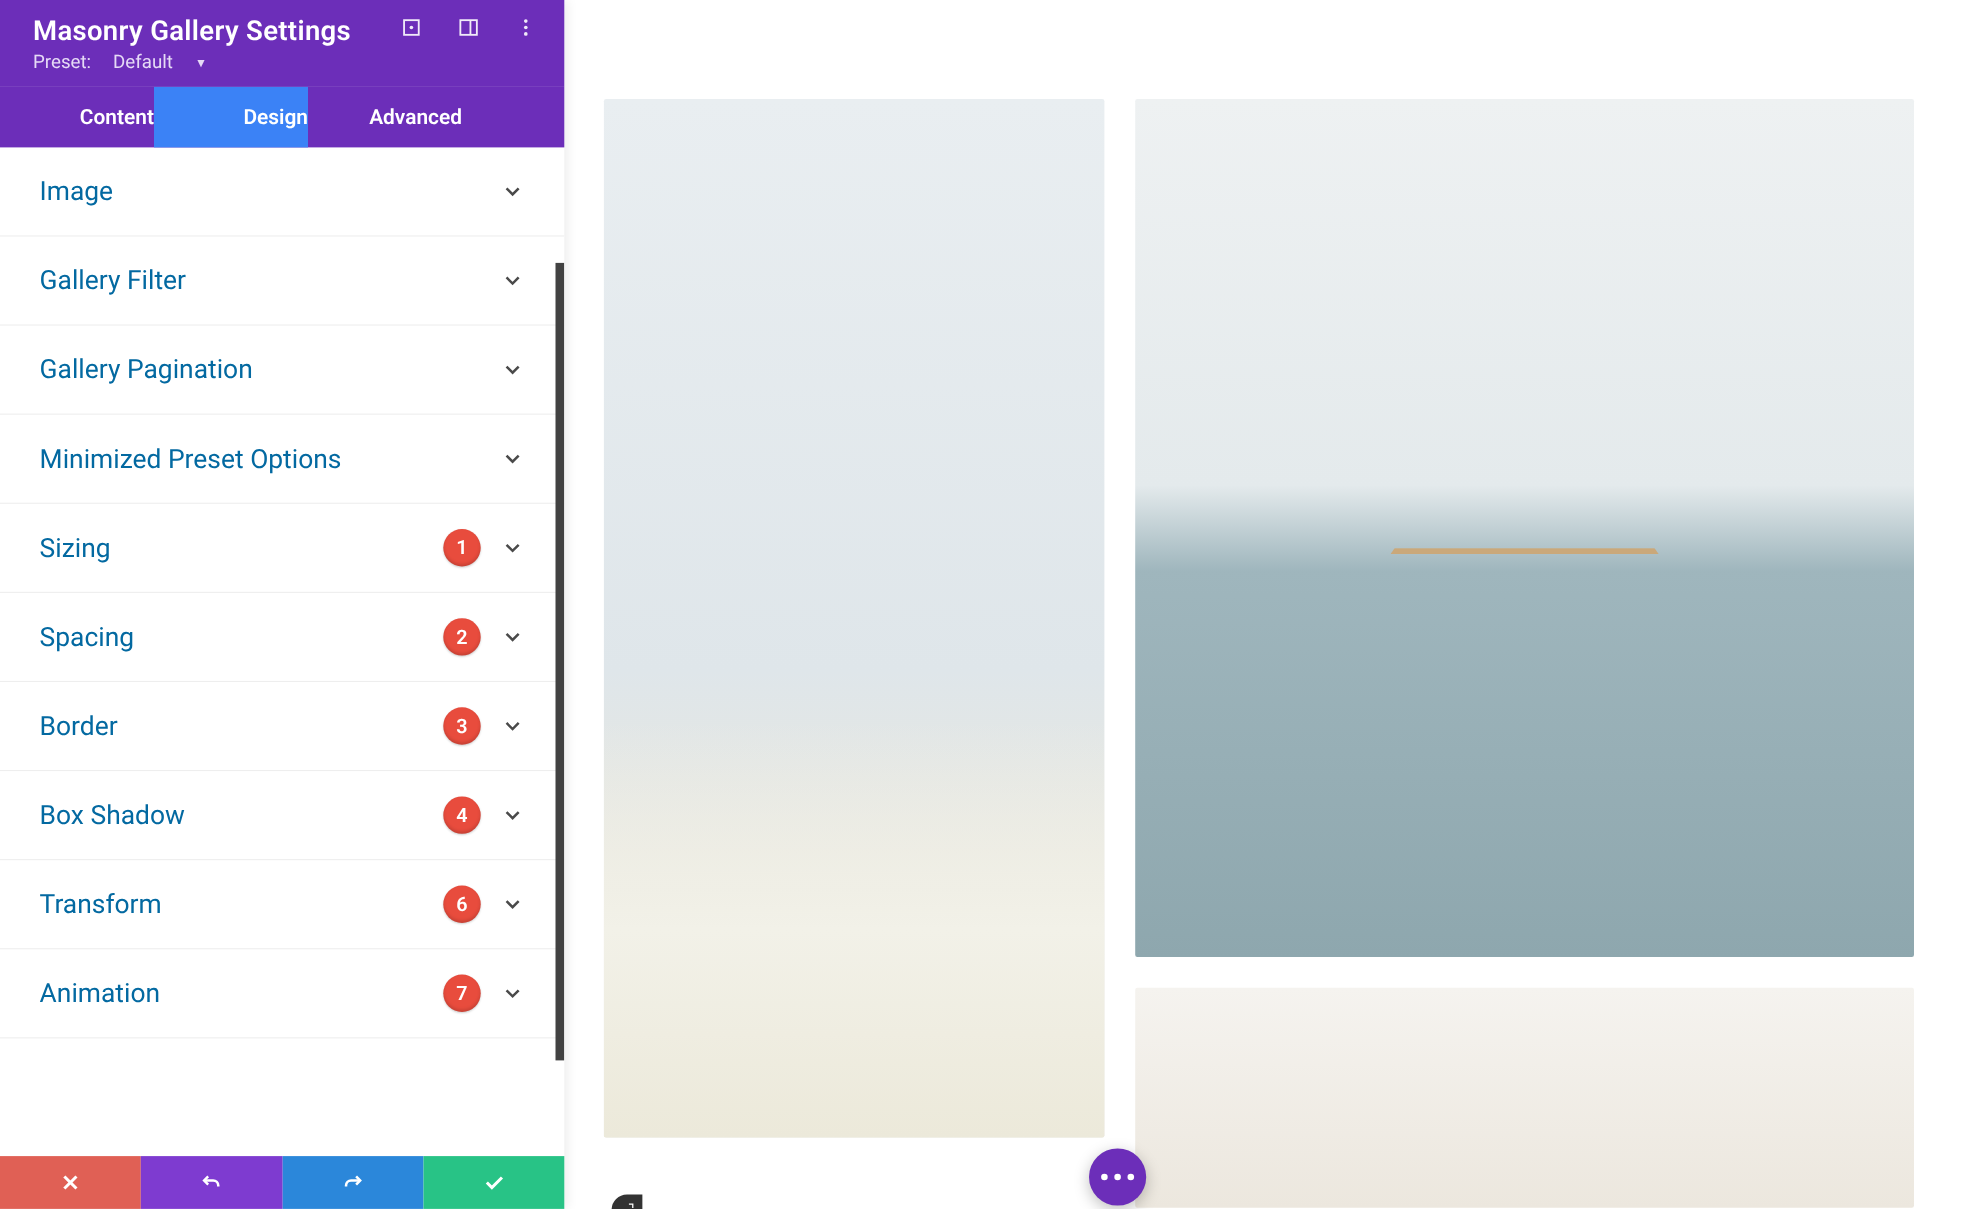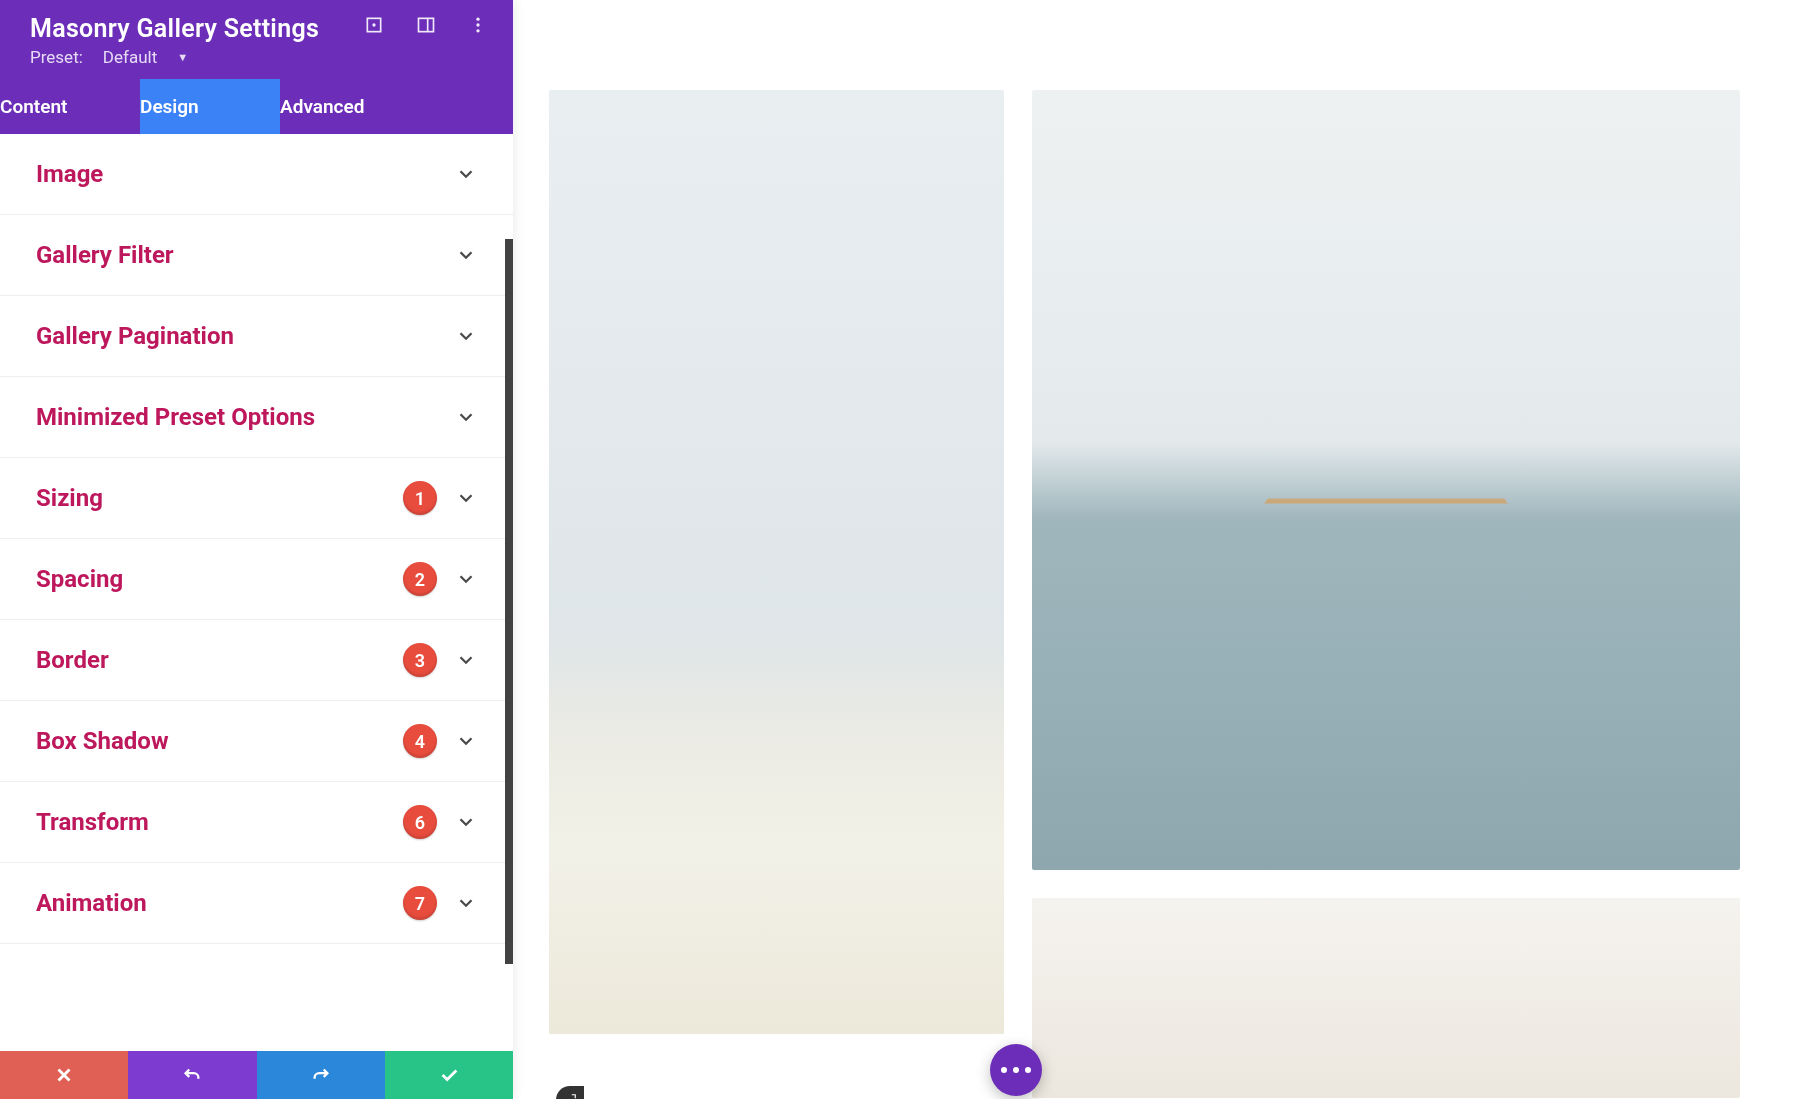--- a/index.html
+++ b/index.html
@@ -72,21 +72,21 @@
   align-items:center;
   justify-content:center;
   cursor:pointer;
 }
 .tabs {
   display:flex;
   background:#6c2eb9;
 }
 .tab {
   padding:16px 0;
-  text-align:left;
+  text-align:right;
   color:#fff;
   font-size:19px;
   font-weight:600;
   cursor:pointer;
   width:140px;
 }
 .tab.active {
   background:#3b82f6;
 }
 .section-list {
@@ -98,22 +98,22 @@
   display:flex;
   align-items:center;
   justify-content:space-between;
   padding:0 36px 0 36px;
   height:81px;
   border-bottom:1px solid #eeeeee;
   cursor:pointer;
 }
 .section-label {
   font-size:24px;
-  color:#be185d;
-  font-weight:700;
+  color:#0369a1;
+  font-weight:400;
 }
 .section-right {
   display:flex;
   align-items:center;
   gap:18px;
 }
 .num-badge {
   width:34px;
   height:34px;
   border-radius:50%;

